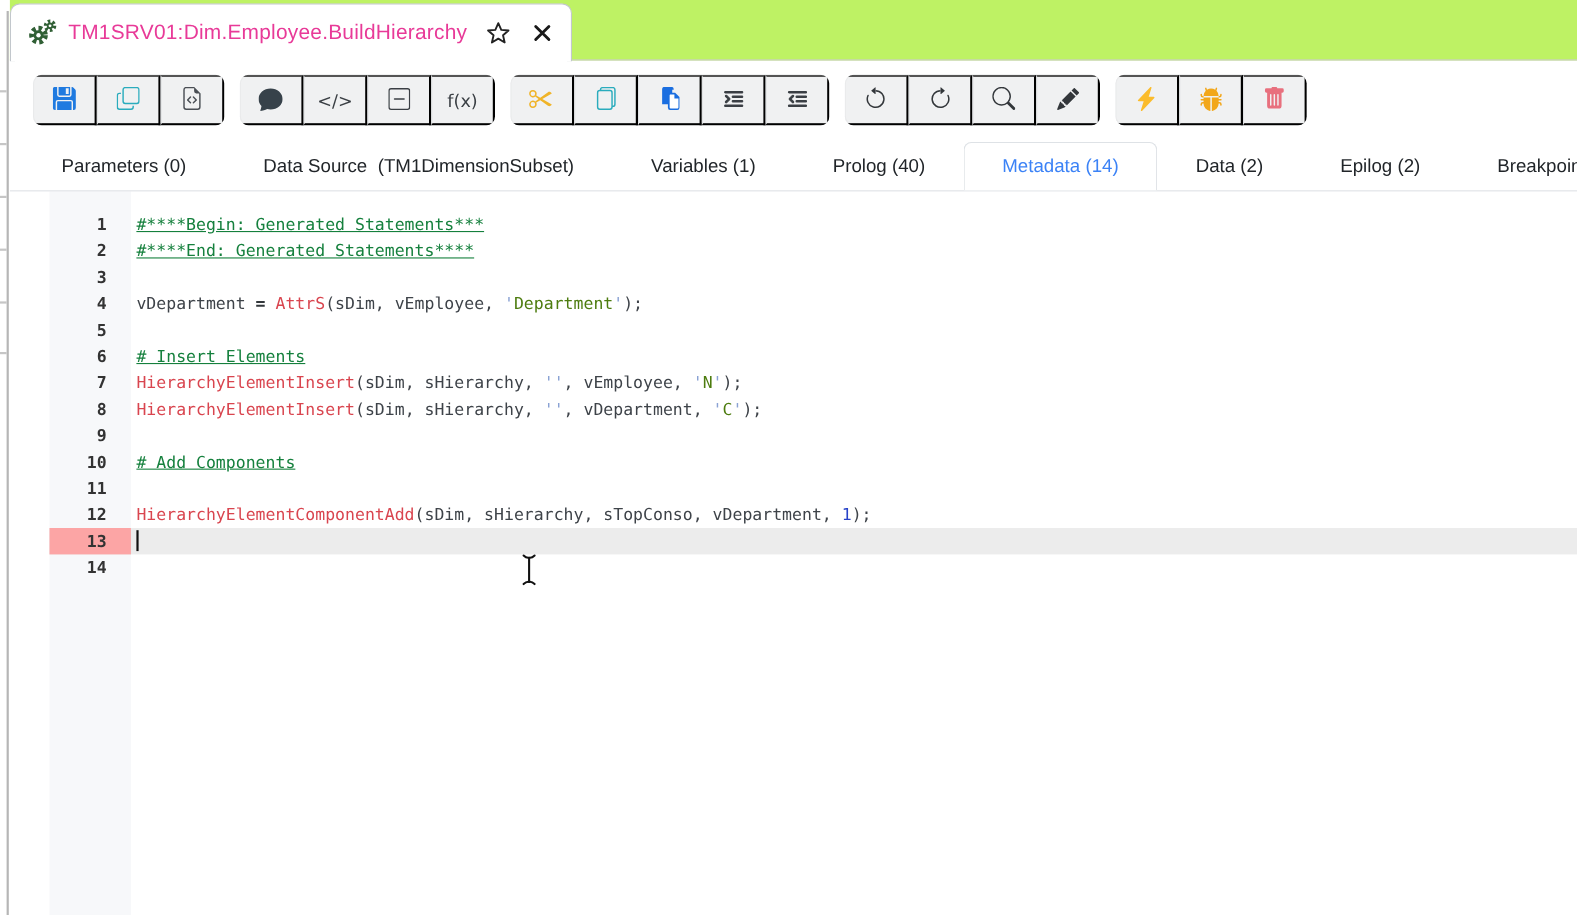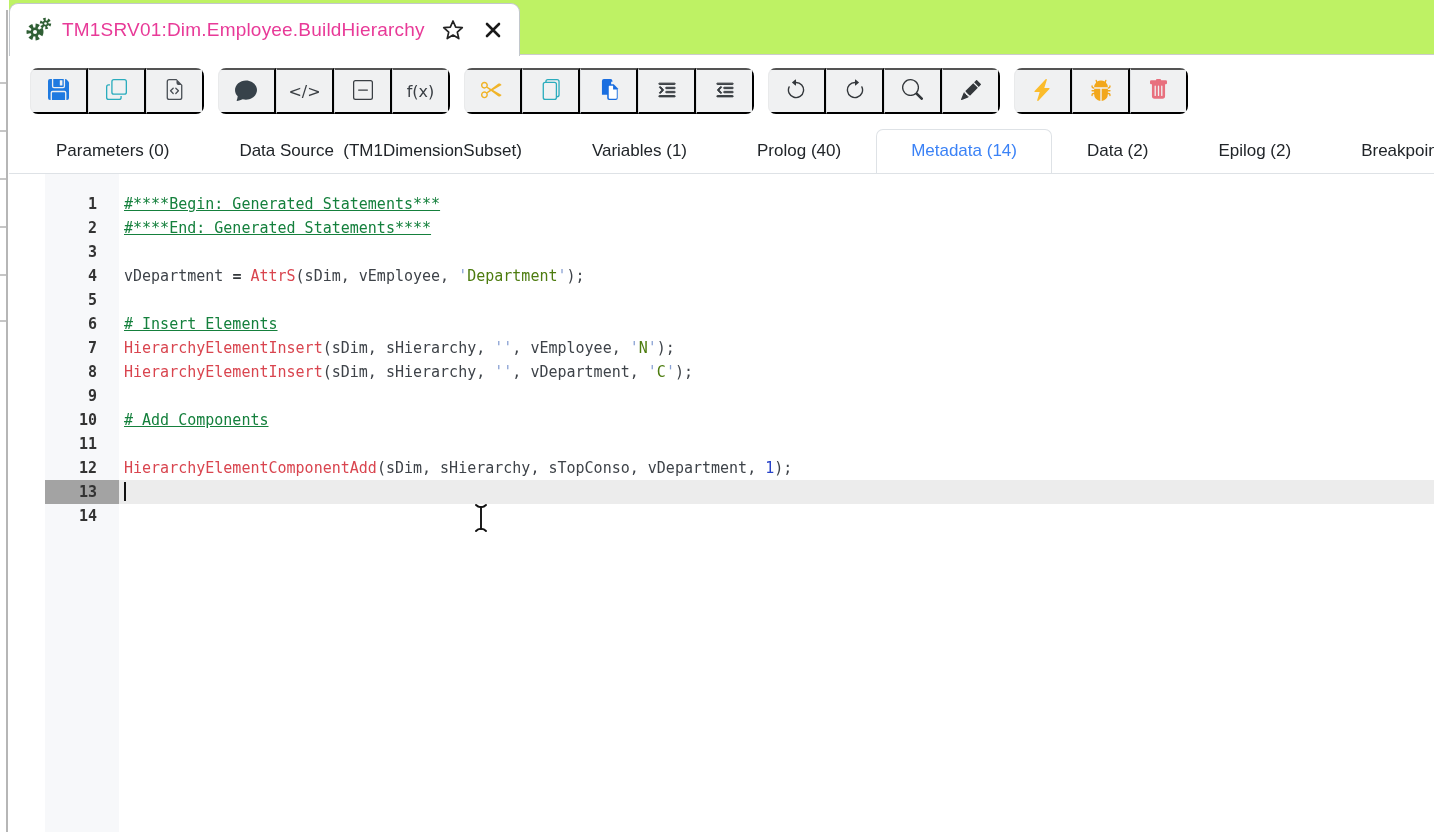--- a/index.html
+++ b/index.html
@@ -41,21 +41,21 @@
   .tab.active { color:#3b82f6; background:#fff; border-color:#dee2e6;
                 border-bottom-color:#ffffff; border-radius:7px 7px 0 0; }
 
   
   .editor { position:absolute; left:9px; top:174px; right:0; bottom:0; background:#fff;
             font-family:"DejaVu Sans Mono","Liberation Mono",monospace; font-size:15px; z-index:1; }
   .gutter-strip { position:absolute; left:36px; top:0; bottom:0; width:74px; background:#f7f8fa; }
   .lines { position:absolute; left:36px; top:18px; right:0; }
   .line { display:flex; height:24px; line-height:24px; }
   .line.active { background:#ececec; }
-  .line.active .ln { background:#a3a3a3; }
+  .line.active .ln { background:#fca5a5; }
   .ln { flex:0 0 74px; width:74px; text-align:right; padding-right:22px; color:#333;
         font-weight:600; user-select:none; }
   .code { padding-left:5px; white-space:pre; }
   .tk-c { color:#15803d;text-decoration:underline; }
   .tk-p { color:#3e4349; }
   .tk-o { color:#33373b; font-weight:700; }
   .tk-f { color:#d9454f; }
   .tk-q { color:#8aa2d4; }
   .tk-s { color:#4d7c0f; }
   .tk-num { color:#2742c8; }

